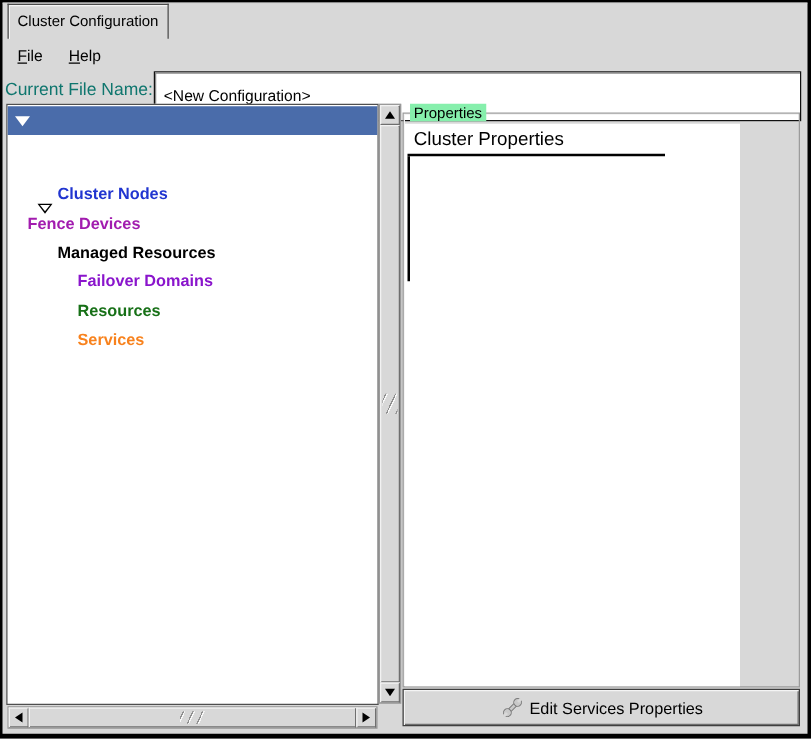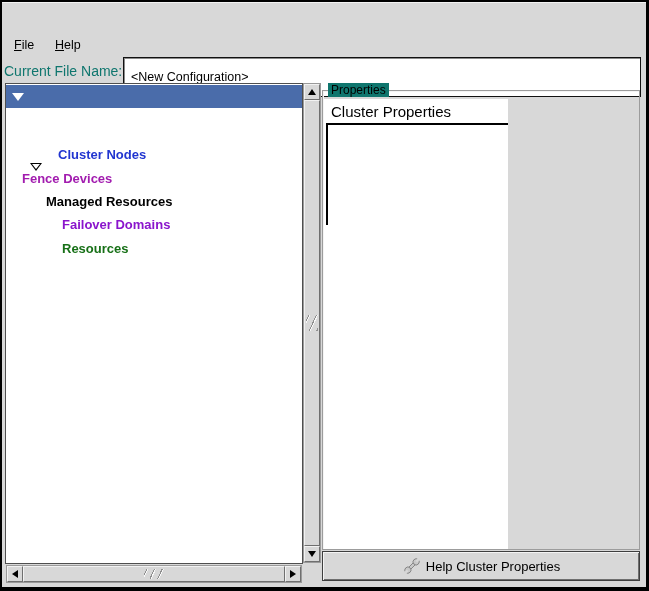--- a/index.html
+++ b/index.html
@@ -89,24 +89,24 @@
   .grip-h { width:20px; height:10px; }
 
   
   .props-frame {
     position:absolute; left:320px; top:88px; width:318px; height:460px;
     border:1px solid #9c9c9c;
     box-shadow: inset 1px 1px 0 #f4f4f4;
   }
   .props-frame-label {
     position:absolute; left:326px; top:81px; z-index:2;
-    background:#0f766e; padding:0 3px; font-size:12px; color:#000;
+    background:#86efac; padding:0 3px; font-size:12px; color:#000;
   }
   .props-textview {
-    position:absolute; left:322px; top:97px; width:184px; height:450px;
+    position:absolute; left:322px; top:97px; width:268px; height:450px;
     background:#ffffff; overflow:hidden;
   }
   .props-heading { position:absolute; left:7px; top:4px; font-size:15px; color:#000; }
   .heading-underline { position:absolute; left:2px; top:24px; width:206px; height:2px; background:#000; }
   .left-border-line { position:absolute; left:2px; top:26px; width:2px; height:100px; background:#000; }
   .prop-lines { position:absolute; left:7px; top:32px; right:4px; }
   .prop-line { font-size:13px; line-height:16px; min-height:16px; color:#000; white-space:nowrap; }
 
   
   .edit-btn {
@@ -118,59 +118,63 @@
   }
 </style>
 </head>
 <body>
 
 <div class="window">
   <div class="inner">
 
     <div class="page-edge-dark"></div>
     <div class="page-edge-light"></div>
+    <div class="tab">Cluster Configuration</div>
 
     <div class="menubar">
       <div class="menu-item menu-file">File</div>
       <div class="menu-item menu-help">Help</div>
     </div>
 
     <div class="filebar-label">Current File Name:</div>
     <div class="filebar-entry">
       <input type="text" value="&lt;New Configuration&gt;" style="">
     </div>
 
     <div class="tree-viewport">
 
       <div class="tree-row" style="top: 1px; background-color: rgb(74, 108, 170);">
         <div class="expander expander-solid" style="left:6px;"></div>
         <span class="tree-label" style="padding-left: 32px; color: rgb(255, 255, 255);">Cluster</span>
       </div>
 
       <div class="tree-row" style="top:24px;">
-        <span class="tree-label" style="padding-left: 52px; color: rgb(33, 53, 208);">Cluster Nodes</span>
+        <span class="tree-label" style="padding-left: 40px; color: rgb(33, 53, 208);">Cluster Nodes</span>
       </div>
 
       <div class="tree-row" style="top:48px;">
         <span class="tree-label" style="padding-left: 16px; color: #a21caf;">Fence Devices</span>
       </div>
 
       <div class="tree-row" style="top:71px;">
         <div class="expander expander-hollow" style="left:24px;"></div>
         <span class="tree-label" style="padding-left: 40px; color: rgb(0, 0, 0);">Managed Resources</span>
       </div>
 
       <div class="tree-row" style="top:94px;">
         <span class="tree-label" style="padding-left: 56px; color: rgb(138, 21, 204);">Failover Domains</span>
       </div>
 
       <div class="tree-row" style="top:118px;">
         <span class="tree-label" style="padding-left: 56px; color: rgb(23, 112, 23);">Resources</span>
       </div>
 
+      <div class="tree-row" style="top:141px;">
+        <span class="tree-label" style="padding-left: 56px; color: rgb(248, 130, 29);">Services</span>
+      </div>
     </div>
 
     <div class="vsb">
       <div class="sb-btn btn-up">
         <div class="arrow arrow-up"></div>
       </div>
       <div class="sb-thumb">
         <div class="grip grip-v"></div>
       </div>
       <div class="sb-btn btn-down">
@@ -202,17 +206,17 @@
     <div class="edit-btn">
       <svg width="20" height="20" viewBox="0 0 20 20">
         <g transform="rotate(45 10 10)">
           <rect x="8.6" y="4.5" width="2.8" height="11" fill="#c9c9c9" stroke="#7a7a7a" stroke-width="0.8"></rect>
           <circle cx="10" cy="4.2" r="3.1" fill="#c9c9c9" stroke="#7a7a7a" stroke-width="0.8"></circle>
           <rect x="8.8" y="0.4" width="2.4" height="3.4" fill="#d8d8d8"></rect>
           <circle cx="10" cy="15.8" r="3.1" fill="#c9c9c9" stroke="#7a7a7a" stroke-width="0.8"></circle>
           <rect x="8.8" y="16.2" width="2.4" height="3.4" fill="#d8d8d8"></rect>
         </g>
       </svg>
-      <span>Help Cluster Properties</span>
+      <span>Edit Services Properties</span>
     </div>
 
   </div>
 </div>
 
 </body></html>

